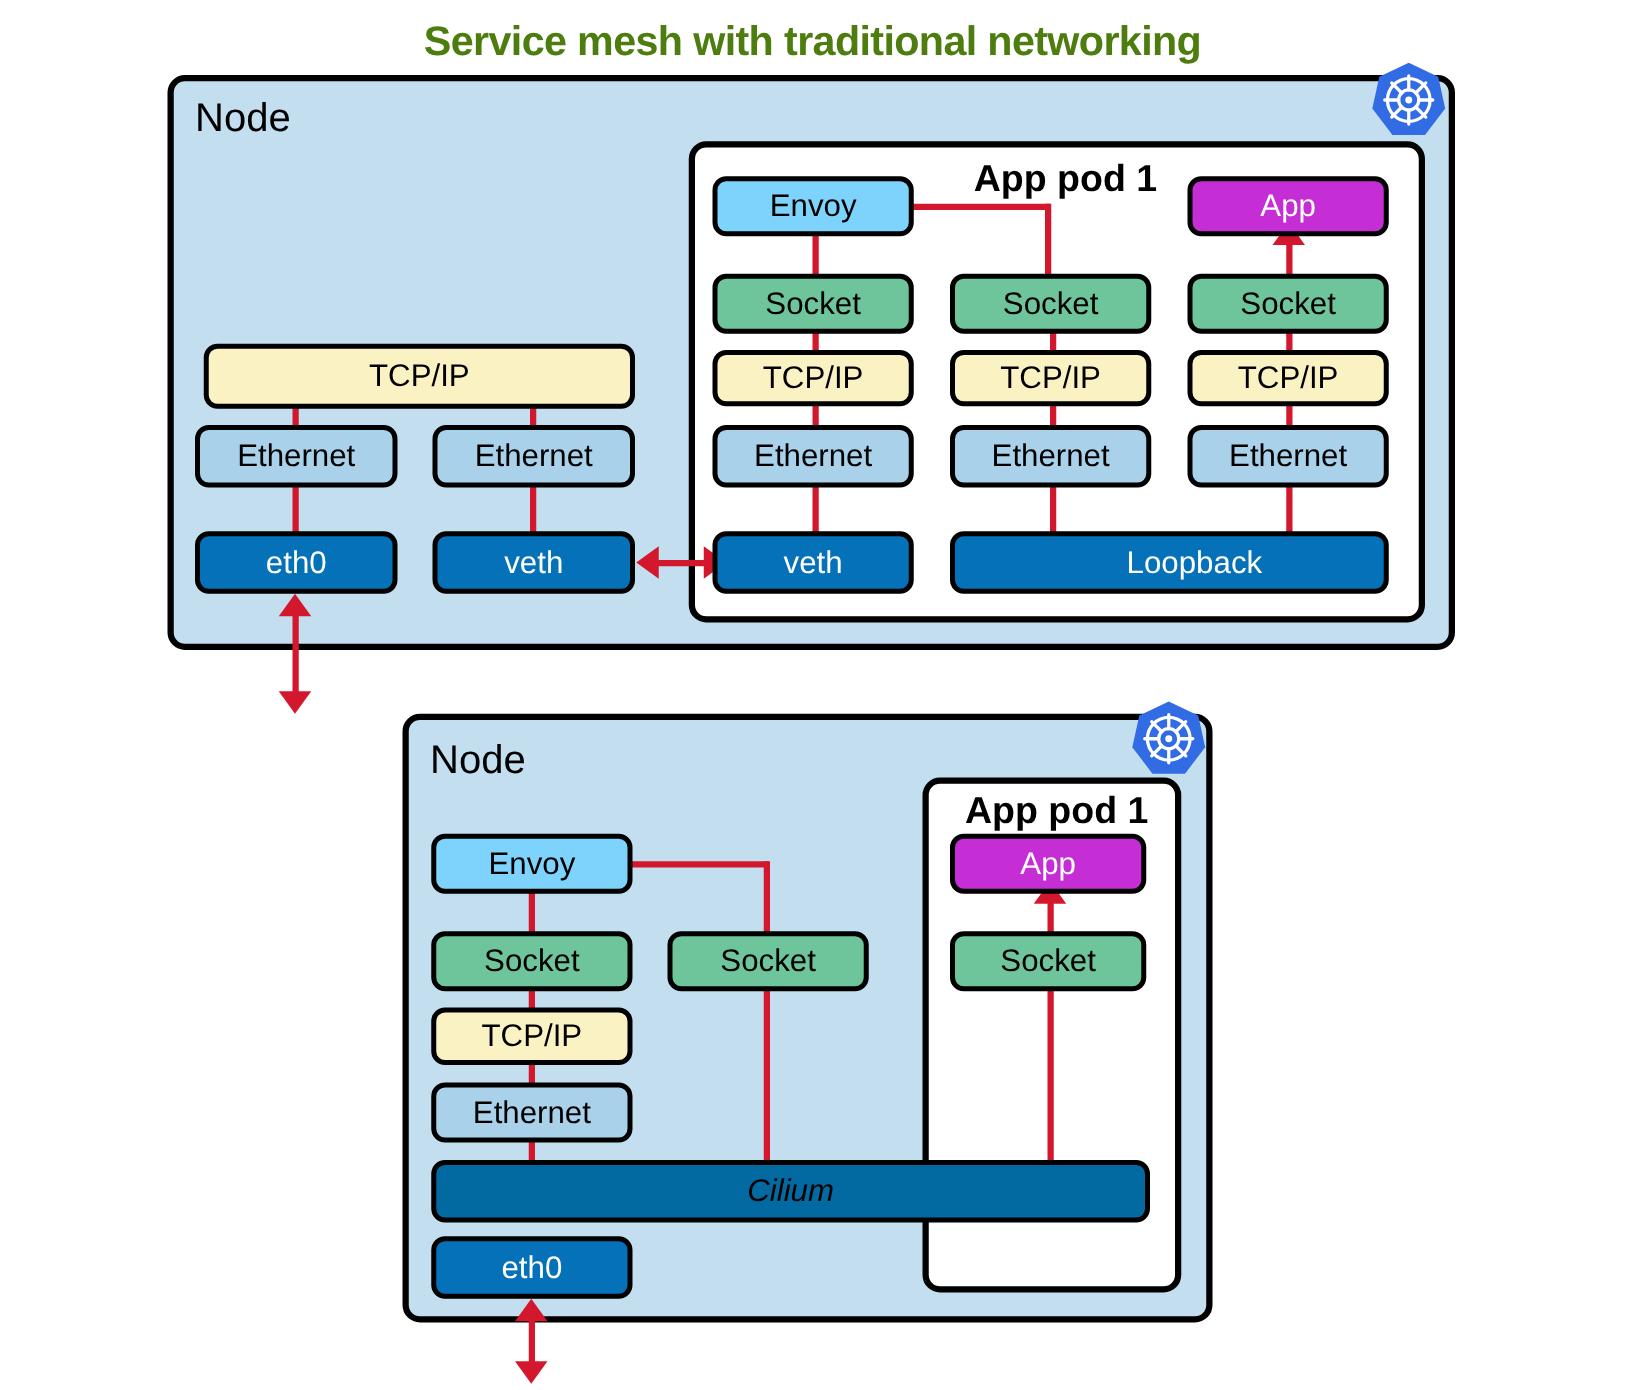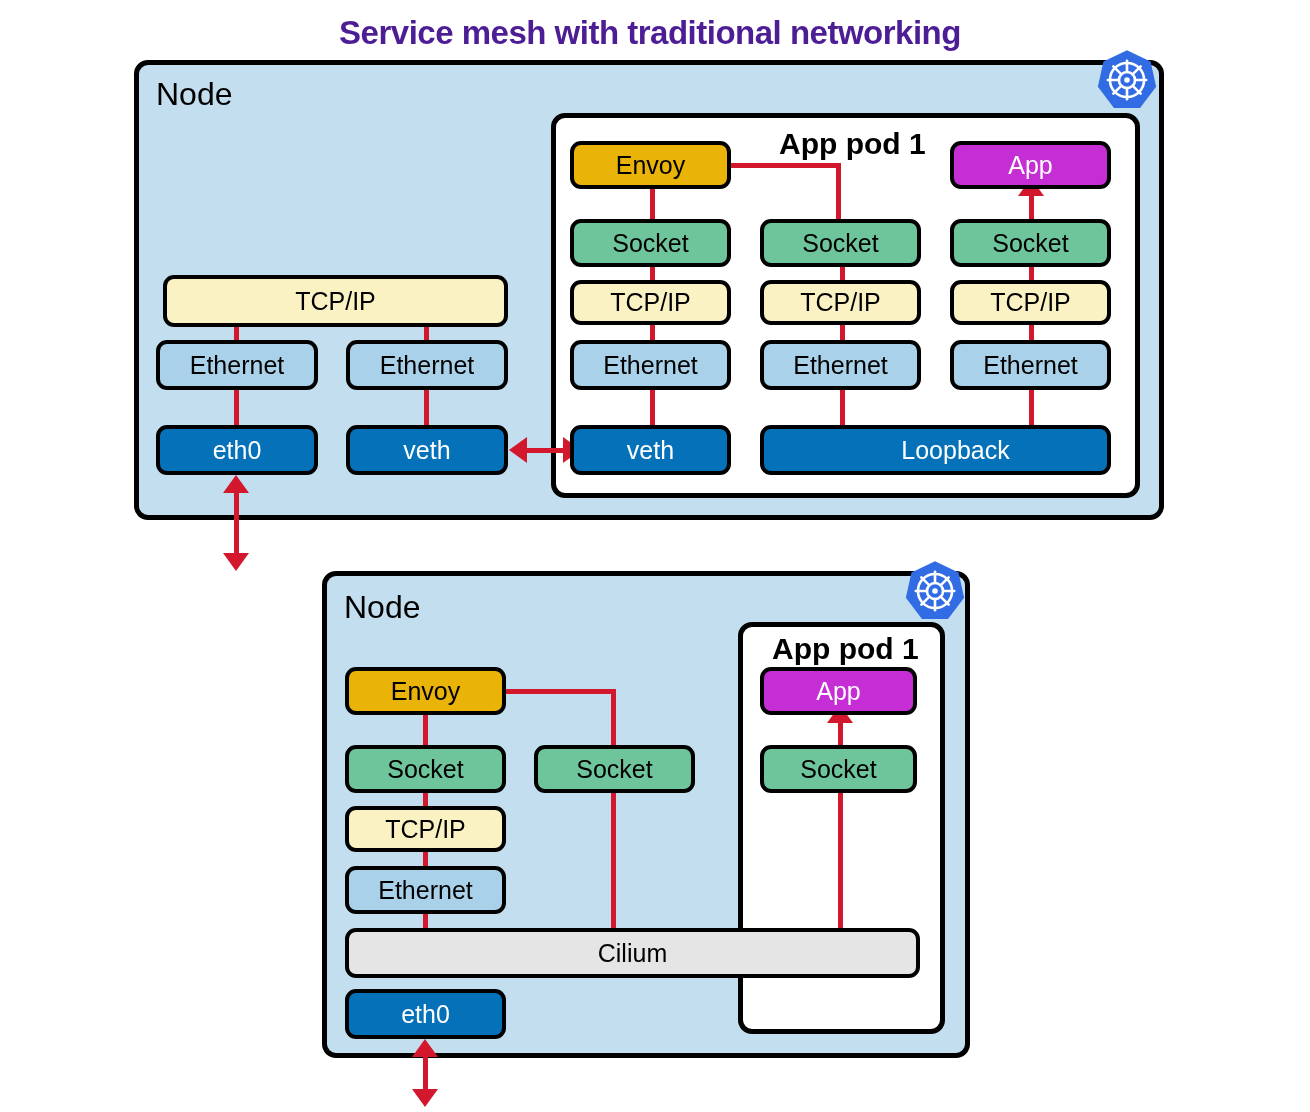--- a/index.html
+++ b/index.html
@@ -1,20 +1,20 @@
 <!DOCTYPE html>
 <html><head>
 <meta charset="utf-8">
 <style>
   html,body{margin:0;padding:0;background:#ffffff;}
   body{width:1310px;height:1112px;font-family:"Liberation Sans",sans-serif;}
   .page{position:relative;width:1310px;height:1112px;overflow:hidden;}
 
   .title{
-    position:absolute;text-align:center;font-weight:700;color:#4c1d95;
+    position:absolute;text-align:center;font-weight:700;color:#4d7c0f;
     font-size:33px;letter-spacing:-0.5px;white-space:nowrap;
   }
 
   .node{
     position:absolute;background:#c3deef;border:5px solid #000;border-radius:14px;
     box-sizing:border-box;
   }
   .node-label{
     position:absolute;font-size:32px;font-weight:400;color:#000;
   }
@@ -24,27 +24,27 @@
   }
   .pod-label{
     position:absolute;font-size:30px;font-weight:700;color:#000;white-space:nowrap;
   }
 
   .box{
     position:absolute;box-sizing:border-box;border:4px solid #000;border-radius:11px;
     display:flex;align-items:center;justify-content:center;
     font-size:25px;color:#000;line-height:1;
   }
-  .b-envoy{background:#eab308;}
+  .b-envoy{background:#7dd3fc;}
   .b-app{background:#c42ed4;color:#ffffff;}
   .b-socket{background:#6ec49b;}
   .b-tcpip{background:#fbf2c4;}
   .b-eth{background:#a9d2ea;}
   .b-nic{background:#0571b9;color:#ffffff;}
-  .b-cilium{background:#e5e5e5;}
+  .b-cilium{background:#0369a1;font-style:italic;}
 
   .conn{position:absolute;background:#d3182e;}
   .vline{width:5px;}
   .hline{height:5px;}
 
   .arrow-up{
     position:absolute;width:0;height:0;
     border-left:13px solid transparent;border-right:13px solid transparent;
     border-bottom:18px solid #d3182e;
   }

